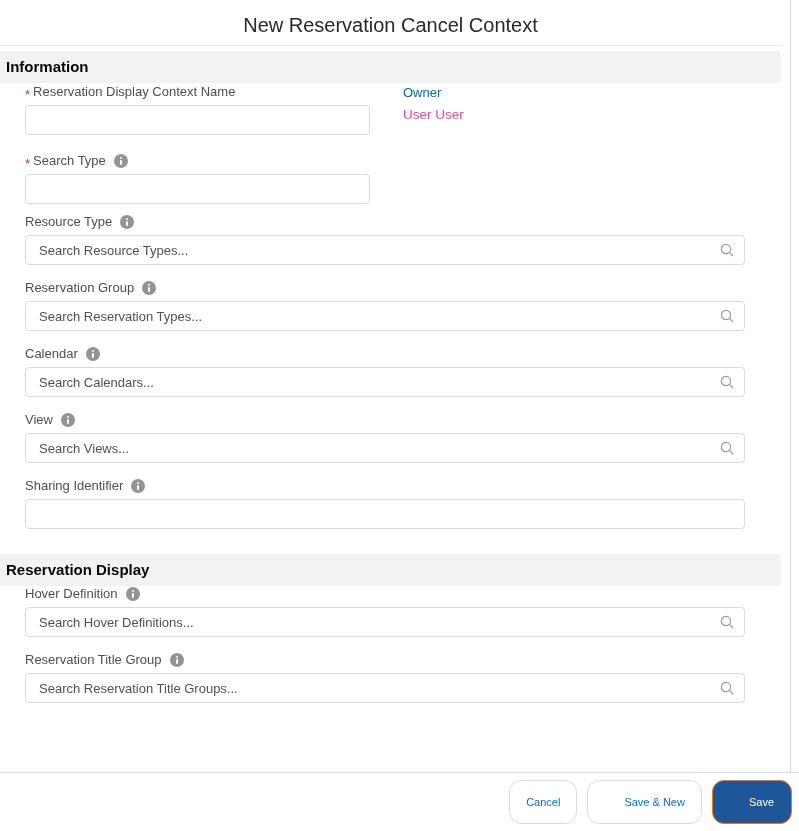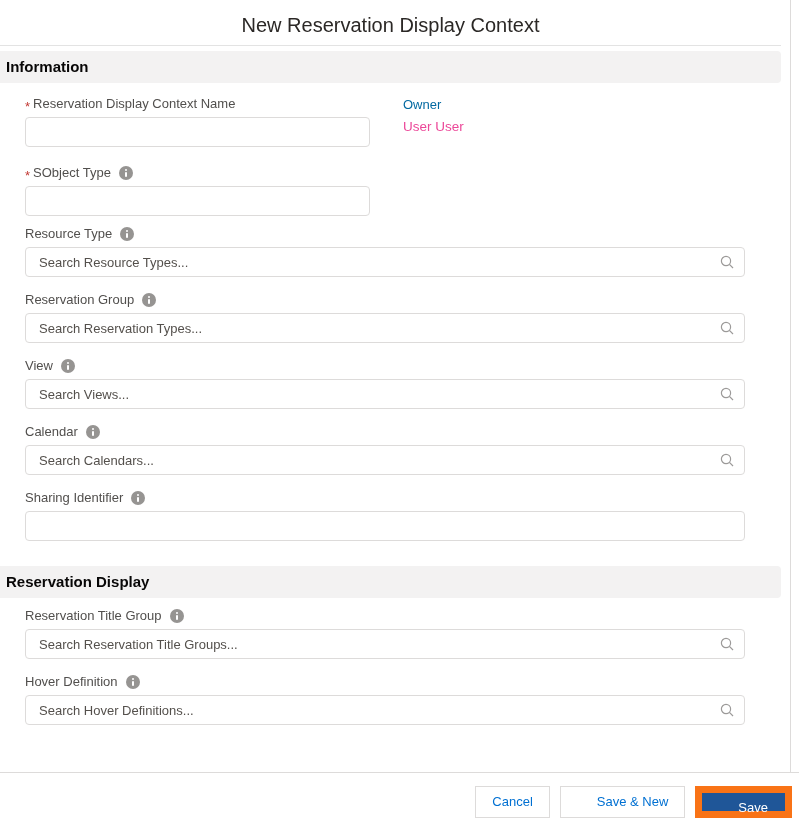--- a/index.html
+++ b/index.html
@@ -38,21 +38,21 @@
     line-height: 32px;
     background: #f3f2f2;
     border-radius: 0 4px 4px 0;
     padding-left: 6px;
     font-size: 15px;
     color: #080707;
     font-weight: bold;
   }
   .sec-bar.spaced { margin-top: 25px; }
   .form { padding: 0 36px 0 25px; }
-  .row2col { display: flex; margin-top: 13px; }
+  .row2col { display: flex; margin-top: 1px; }
   .col-left { width: 345px; }
   .col-right { margin-left: 33px; flex: 1; }
   .field { margin-bottom: 15px; }
   .field.first { margin-top: 10px; }
   .field-label {
     display: inline-block;
     font-size: 13px;
     color: #514f4d;
     line-height: 16px;
     margin-bottom: 5px;
@@ -128,70 +128,70 @@
     left: 0; bottom: 0;
     width: 799px; height: 59px;
     background: #ffffff;
     border-top: 1px solid #dddbda;
     display: flex;
     justify-content: flex-end;
     align-items: center;
     padding-right: 7px;
   }
   .btn {
-    height: 32px;
-    border-radius: 0;
-    font-size: 13px;
+    height: 44px;
+    border-radius: 12px;
+    font-size: 11px;
     font-family: inherit;
     padding: 0 16px;
     cursor: pointer;
     line-height: 30px;
   }
   .btn + .btn { margin-left: 10px; padding-left: 36px; }
   .btn-neutral {
     background: #ffffff;
     border: 1px solid #dddbda;
     color: #0070d2;
   }
   .btn-brand {
     background: #1f5698;
-    border: 7px solid #f97316;
+    border: 1px solid #f97316;
     color: #ffffff;
     padding: 0 17px;
   }
 </style>
 </head>
 <body>
 
 <div class="scroll-area">
   <div class="content">
 
     <div class="title-bar">
-      <h2 class="modal-title">New Reservation Display Context</h2>
+      <h2 class="modal-title">New Reservation Cancel Context</h2>
     </div>
 
     <div class="sec-bar">Information</div>
     <div class="form">
       <div class="row2col">
         <div class="col-left">
           <div class="field" style="margin-bottom:0;">
             <span class="req">*</span><span class="field-label">Reservation Display Context Name</span>
             <div class="input-wrap">
               <input type="text" class="text-input" value="" style="">
             </div>
           </div>
         </div>
         <div class="col-right">
           <div class="owner-label">Owner</div>
           <div class="owner-value">User User</div>
         </div>
       </div>
       <div class="col-left" style="margin-top:18px;">
         <div class="field" style="margin-bottom:0;">
-          <span class="req">*</span><span class="field-label">SObject Type</span><span class="info-icon"></span>
+          <span class="req">*</span><span class="field-label">Search Type</span><span class="info-icon"></span>
           <div class="input-wrap">
             <input type="text" class="text-input" value="" style="">
           </div>
         </div>
       </div>
     </div>
 
     <div class="form">
 
       <div class="field first">
@@ -210,68 +210,68 @@
         <div class="input-wrap">
           <input type="text" class="text-input with-icon" placeholder="Search Reservation Types..." style="">
           <svg class="search-icon" viewBox="0 0 14 14">
               <circle cx="6" cy="6" r="4.6" fill="none" stroke="#9c9a99" stroke-width="1.2"></circle>
               <line x1="9.4" y1="9.4" x2="13" y2="13" stroke="#9c9a99" stroke-width="1.2"></line>
             </svg>
         </div>
       </div>
 
       <div class="field">
+        <span class="field-label">Calendar</span><span class="info-icon"></span>
+        <div class="input-wrap">
+          <input type="text" class="text-input with-icon" placeholder="Search Calendars..." style="">
+          <svg class="search-icon" viewBox="0 0 14 14">
+              <circle cx="6" cy="6" r="4.6" fill="none" stroke="#9c9a99" stroke-width="1.2"></circle>
+              <line x1="9.4" y1="9.4" x2="13" y2="13" stroke="#9c9a99" stroke-width="1.2"></line>
+            </svg>
+        </div>
+      </div>
+
+      <div class="field">
         <span class="field-label">View</span><span class="info-icon"></span>
         <div class="input-wrap">
           <input type="text" class="text-input with-icon" placeholder="Search Views..." style="">
-          <svg class="search-icon" viewBox="0 0 14 14">
-              <circle cx="6" cy="6" r="4.6" fill="none" stroke="#9c9a99" stroke-width="1.2"></circle>
-              <line x1="9.4" y1="9.4" x2="13" y2="13" stroke="#9c9a99" stroke-width="1.2"></line>
-            </svg>
-        </div>
-      </div>
-
-      <div class="field">
-        <span class="field-label">Calendar</span><span class="info-icon"></span>
-        <div class="input-wrap">
-          <input type="text" class="text-input with-icon" placeholder="Search Calendars..." style="">
           <svg class="search-icon" viewBox="0 0 14 14">
               <circle cx="6" cy="6" r="4.6" fill="none" stroke="#9c9a99" stroke-width="1.2"></circle>
               <line x1="9.4" y1="9.4" x2="13" y2="13" stroke="#9c9a99" stroke-width="1.2"></line>
             </svg>
         </div>
       </div>
 
       <div class="field">
         <span class="field-label">Sharing Identifier</span><span class="info-icon"></span>
         <div class="input-wrap">
           <input type="text" class="text-input" value="" style="">
         </div>
       </div>
 
     </div>
 
     <div class="sec-bar spaced">Reservation Display</div>
     <div class="form">
 
+      <div class="field">
+        <span class="field-label">Hover Definition</span><span class="info-icon"></span>
+        <div class="input-wrap">
+          <input type="text" class="text-input with-icon" placeholder="Search Hover Definitions..." style="">
+          <svg class="search-icon" viewBox="0 0 14 14">
+              <circle cx="6" cy="6" r="4.6" fill="none" stroke="#9c9a99" stroke-width="1.2"></circle>
+              <line x1="9.4" y1="9.4" x2="13" y2="13" stroke="#9c9a99" stroke-width="1.2"></line>
+            </svg>
+        </div>
+      </div>
+
       <div class="field first">
         <span class="field-label">Reservation Title Group</span><span class="info-icon"></span>
         <div class="input-wrap">
           <input type="text" class="text-input with-icon" placeholder="Search Reservation Title Groups..." style="">
-          <svg class="search-icon" viewBox="0 0 14 14">
-              <circle cx="6" cy="6" r="4.6" fill="none" stroke="#9c9a99" stroke-width="1.2"></circle>
-              <line x1="9.4" y1="9.4" x2="13" y2="13" stroke="#9c9a99" stroke-width="1.2"></line>
-            </svg>
-        </div>
-      </div>
-
-      <div class="field">
-        <span class="field-label">Hover Definition</span><span class="info-icon"></span>
-        <div class="input-wrap">
-          <input type="text" class="text-input with-icon" placeholder="Search Hover Definitions..." style="">
           <svg class="search-icon" viewBox="0 0 14 14">
               <circle cx="6" cy="6" r="4.6" fill="none" stroke="#9c9a99" stroke-width="1.2"></circle>
               <line x1="9.4" y1="9.4" x2="13" y2="13" stroke="#9c9a99" stroke-width="1.2"></line>
             </svg>
         </div>
       </div>
 
     </div>
   </div>
 </div>

